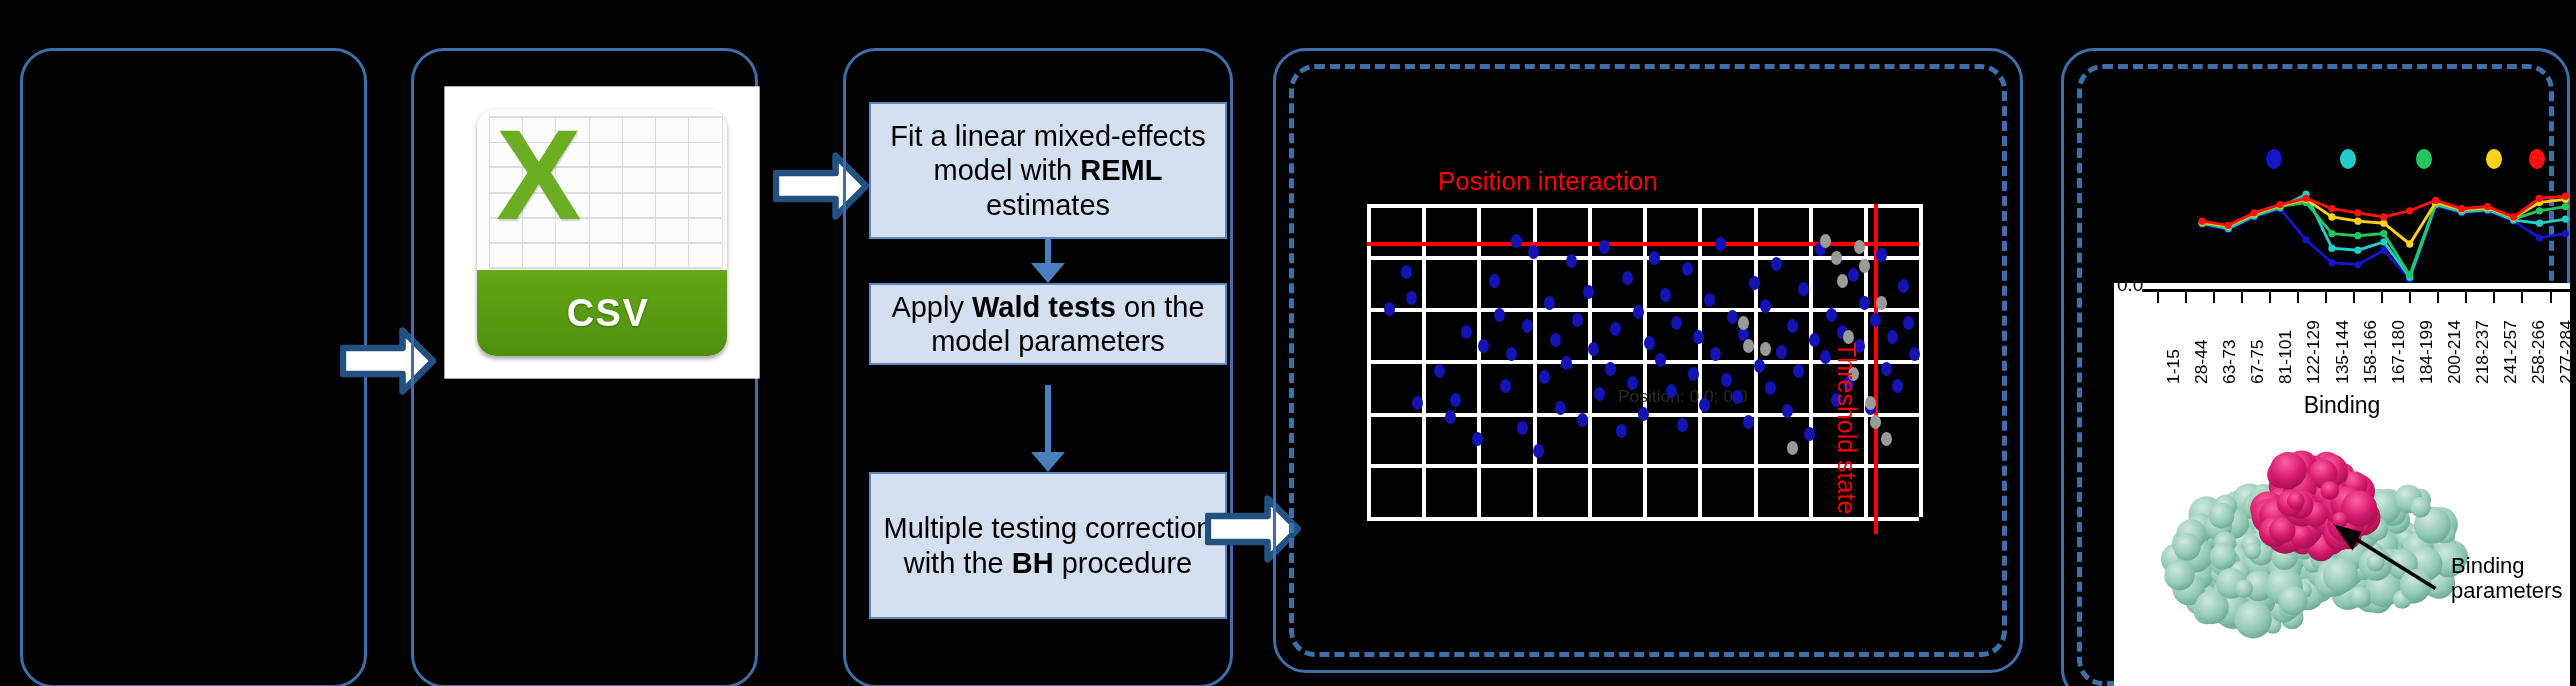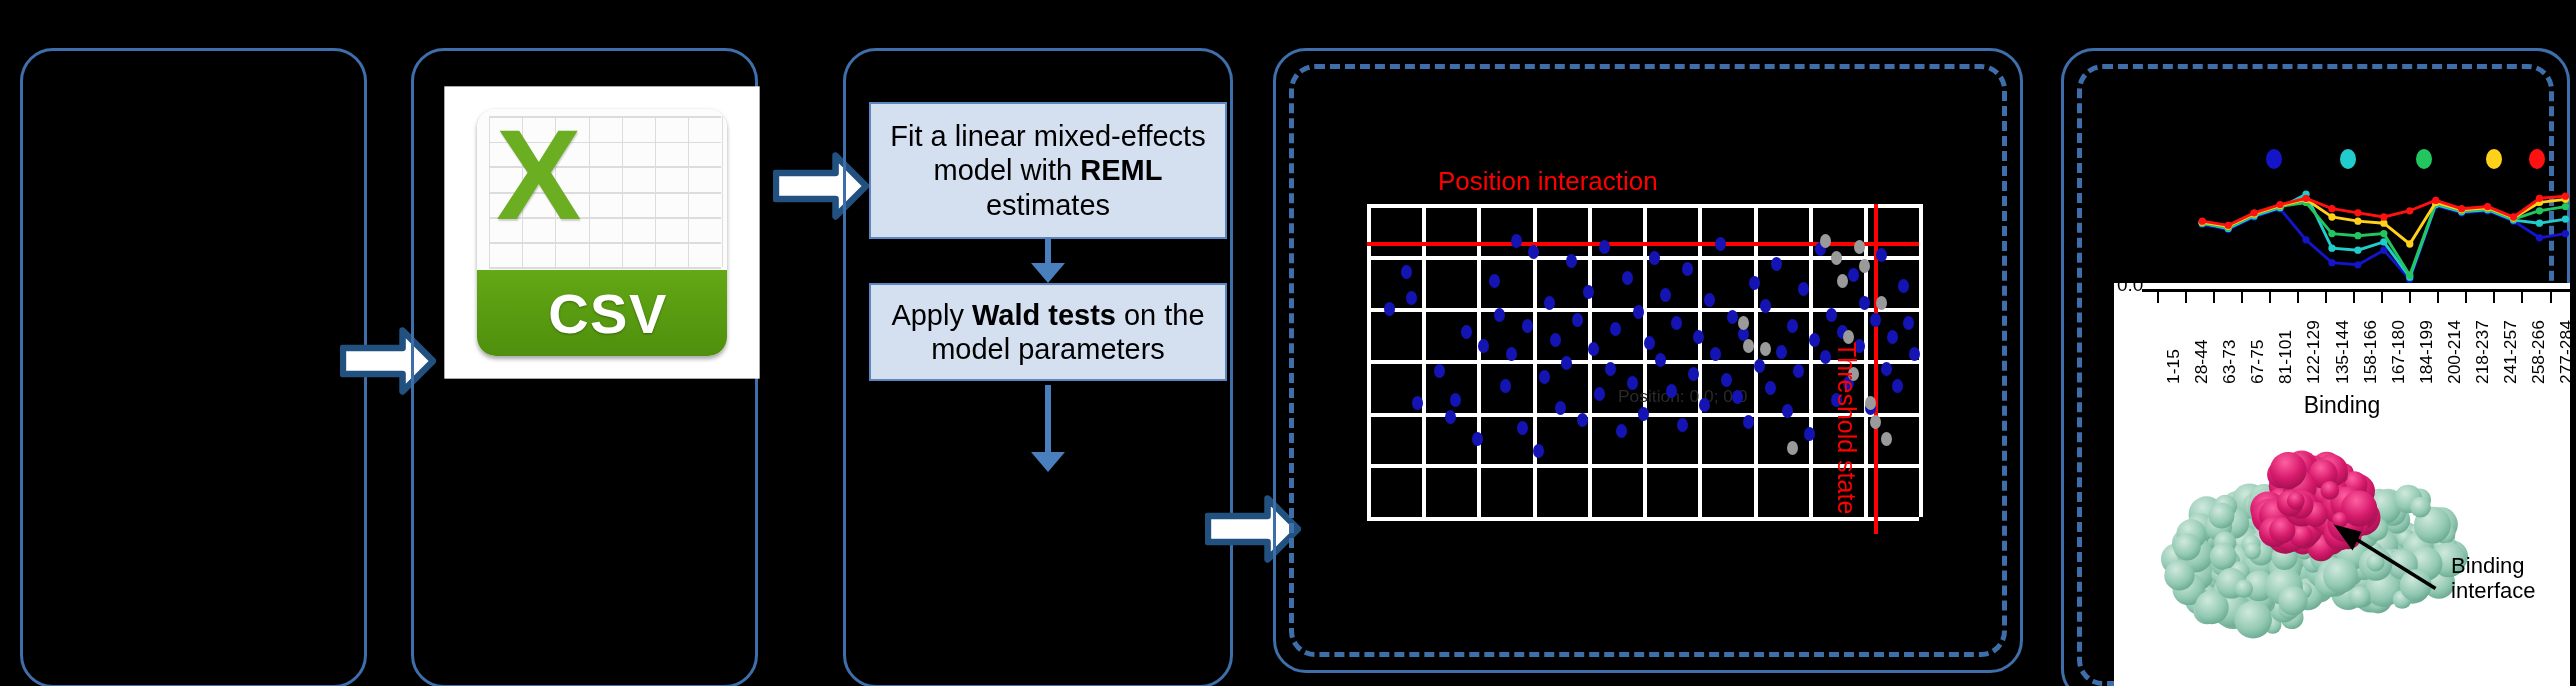--- a/index.html
+++ b/index.html
@@ -32,30 +32,30 @@
             box-shadow:0 2.2px 4.4px rgba(0,0,0,.35);}
   .csv-sheet{position:absolute;left:0;top:0;right:0;height:161px;background:#fcfcfc;}
   .csv-grid{position:absolute;left:11.6px;top:7.3px;right:5.8px;bottom:2.9px;}
   .csv-grid i{position:absolute;background:#dcdcdc;}
   .csv-x{position:absolute;left:19px;top:1.5px;font-size:128px;line-height:128px;font-weight:700;
          color:#6cae22;font-family:"Liberation Sans",sans-serif;z-index:3;
          text-shadow:0.7px 1.5px 1.5px rgba(0,0,0,.18);}
   .csv-band{position:absolute;left:0;right:0;top:161px;bottom:0;
             background:linear-gradient(#63a815,#4f8f0d);}
   .csv-label{position:absolute;left:0;right:0;top:50%;transform:translateY(-50%);
-             text-align:center;color:#fff;font-size:56px;font-weight:700;letter-spacing:1.5px;
+             text-align:center;color:#fff;font-size:38px;font-weight:700;letter-spacing:1.5px;
              text-shadow:0 1.5px 2.2px rgba(0,0,0,.35);padding-left:12px;}
 
   
   .flowbox{position:absolute;background:#d4dff0;border:2.2px solid #5b86c0;box-sizing:border-box;
            display:flex;align-items:center;justify-content:center;text-align:center;
            color:#000;font-size:29px;line-height:1.18;padding:4.4px 7.3px;}
   .flowbox b{font-weight:700;}
   #box-reml {left:869px;top:102px; width:358px;height:137px;}
-  #box-wald {left:869px;top:283px; width:358px;height:98px;}
+  #box-wald {left:869px;top:283px; width:358px;height:82px;}
   #box-bh   {left:869px;top:472px; width:358px;height:147px;}
   .vconn{position:absolute;left:1045px;width:5.8px;background:#4a7fbe;}
   .vconn.a{top:238px;height:28px;}
   .vconn.b{top:385px;height:70px;}
   .vtip{position:absolute;left:1031px;width:0;height:0;
         border-left:17.4px solid transparent;border-right:17.4px solid transparent;
         border-top:20.4px solid #4a7fbe;}
   .vtip.a{top:263px;} .vtip.b{top:452px;}
 
   
@@ -145,20 +145,23 @@
     </div>
   <div class="vconn a"></div>
   <div class="vtip a"></div>
 
   <div class="flowbox" id="box-wald">
       <span class="rt">Apply <b>Wald tests</b> on the model parameters</span>
     </div>
   <div class="vconn b"></div>
   <div class="vtip b"></div>
 
+  <div class="flowbox" id="box-bh">
+      <span class="rt">Multiple testing correction<br>with the <b>BH</b> procedure</span>
+    </div>
 
   <div class="arrow" style="left:1205px;top:494px;">
     <svg width="96" height="70" viewBox="0 0 132 96">
       <path d="M4 30 H86 V6 L128 48 L86 90 V66 H4 Z" fill="#ffffff" stroke="#23517f" stroke-width="9" stroke-linejoin="round"></path>
     </svg>
   </div>
 
   <div class="panel dashed-inner" id="panel-volcano"></div>
 
   <div class="vlabel-top">Position interaction</div>
@@ -787,17 +790,17 @@
           <circle cx="202.1" cy="90.9" r="18.2" fill="url(#gPink)"></circle>
           <circle cx="210.0" cy="87.5" r="12.3" fill="url(#gPink)"></circle>
           <circle cx="199.5" cy="45.7" r="25.2" fill="url(#gPink)"></circle>
           <circle cx="270.7" cy="113.9" r="11.0" fill="url(#gPink)"></circle>
         </g>
       <path d="M270 126 L402 208" stroke="#000" stroke-width="5"></path>
       <path d="M262 120 L300 130 L288 156 Z" fill="#000"></path>
     </svg>
 
     <div class="binding-txt">Binding
-interface</div>
+parameters</div>
   </div>
 
 </div>
 
 
 </body></html>

